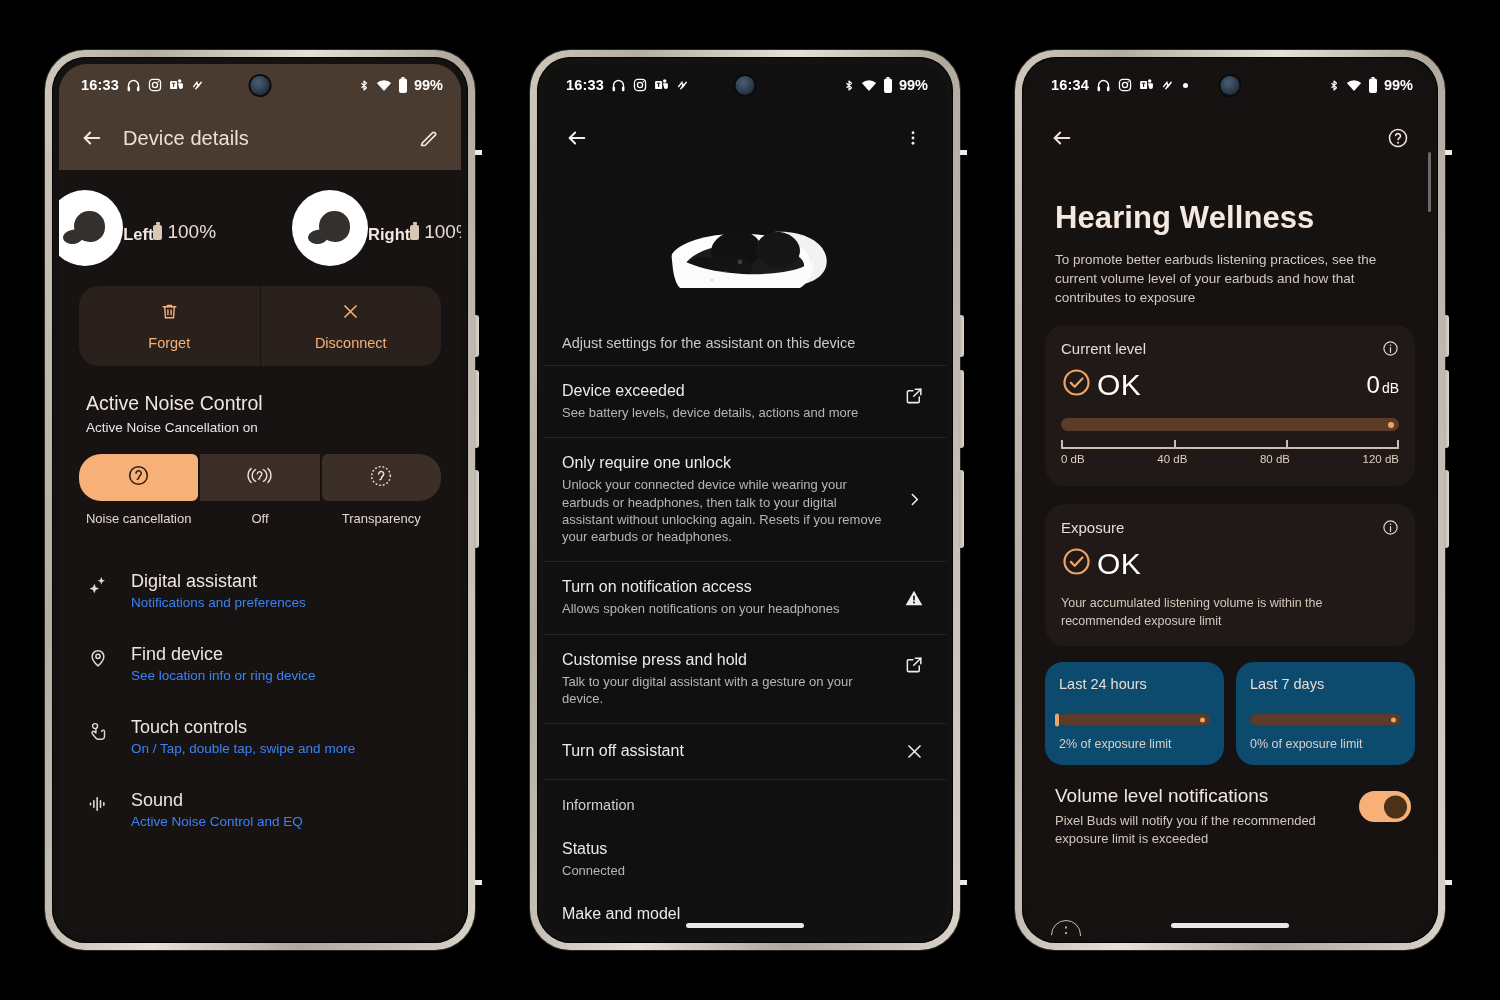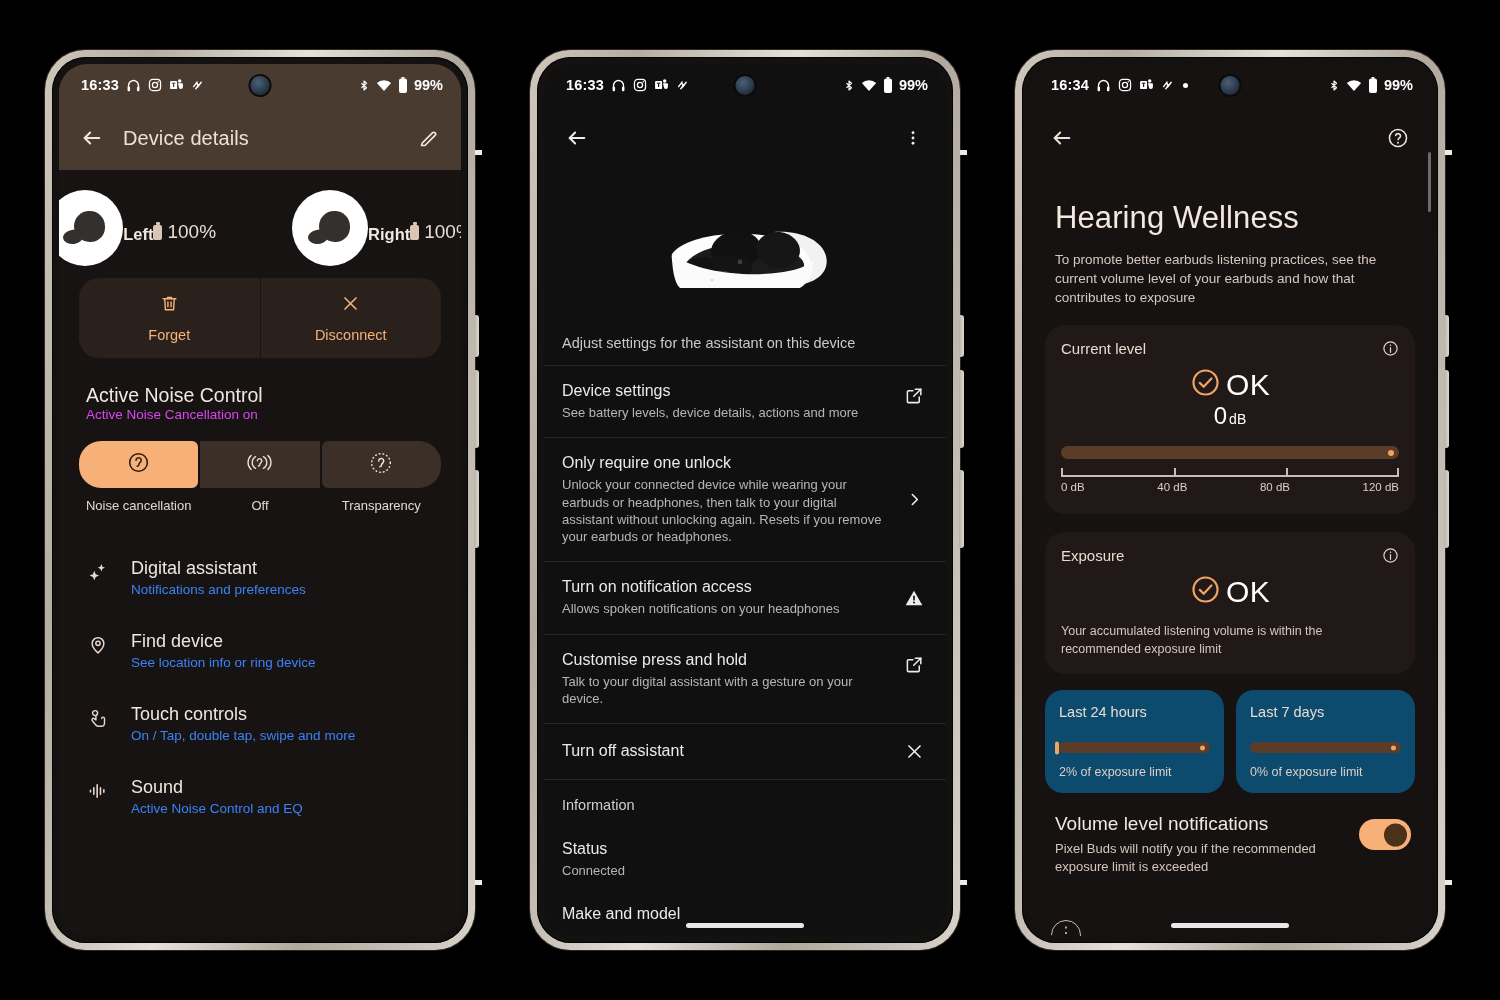--- a/index.html
+++ b/index.html
@@ -114,38 +114,38 @@
     content:""; position:absolute; left:0; bottom:1px;
     width: 20px; height: 14px; border-radius: 50% 40% 50% 60%;
     background: #33302e; transform: rotate(-12deg);
   }
   .bud-label { margin-top: 13px; font-size: 16.5px; font-weight: bold; color: #f1e7e0; }
   .bud-batt { margin-top: 8px; font-size: 19px; color: #e9dcd3; display:flex; align-items:center; gap:5px; }
   .batt-ic { width: 9px; height: 15px; border-radius: 2px; background: #d9c6b5; position: relative; }
   .batt-ic::before { content:""; position:absolute; top:-3px; left:2.5px; width:4px; height:3px; background:#d9c6b5; border-radius:1px; }
 
   .action-row {
-    margin: 12px 20px 0;
+    margin: 20px 20px 0;
     display: flex;
     background: #2b211c;
     border-radius: 20px;
     overflow: hidden;
   }
   .action-btn {
     flex: 1;
     padding: 16px 0 15px;
     display: flex; flex-direction: column; align-items: center; gap: 11px;
     color: #f6b179;
     font-size: 14.5px;
   }
   .action-btn + .action-btn { border-left: 1px solid #171312; }
 
   .sec-head { padding: 26px 27px 0; }
   .sec-title { font-size: 19.5px; color: #f2e7e0; font-weight: normal; }
-  .sec-sub { font-size: 13.5px; color: #d946ef; }
+  .sec-sub { font-size: 13.5px; color: #e5e5e5; margin-top: 5px; }
 
   .anc-seg {
     margin: 19px 20px 0;
     display: flex; gap: 2px;
   }
   .anc-cell { flex: 1; display: flex; flex-direction: column; align-items: center; }
   .anc-pill {
     width: 100%; height: 47px;
     background: #3b2f27;
     display: flex; align-items: center; justify-content: center;
@@ -179,32 +179,32 @@
   .row2 .rtrail { flex: 0 0 28px; display:flex; align-items:center; justify-content:center; padding-top: 4px; }
   .row2.centered .rtrail { align-self: center; padding-top: 0; }
 
   .home-ind {
     position: absolute; bottom: 8px; left: 50%; transform: translateX(-50%);
     width: 118px; height: 5px; border-radius: 3px; background: #e8e8e8;
   }
 
   
   #screen3 { background: #151211; color: #efe3db; }
-  .hw-title { font-size: 31px; color: #f6e8df; padding: 30px 26px 0; font-weight: normal; letter-spacing: .1px; }
+  .hw-title { font-size: 31px; color: #f6e8df; padding: 30px 26px 0; font-weight: bold; letter-spacing: .1px; }
   .hw-desc { font-size: 13.5px; color: #d6c8bf; padding: 14px 30px 0 26px; line-height: 1.42; }
 
   .card {
     margin: 18px 16px 0;
     background: #201917;
     border-radius: 20px;
     padding: 15px 16px 16px;
   }
   .card-head { display: flex; justify-content: space-between; }
   .card-head .ch-title { font-size: 15px; color: #e8dbd2; }
-  .ok-row { display: flex; align-items: center; justify-content: space-between; margin-top: 6px; flex-direction: column; }
+  .ok-row { display: flex; align-items: center; justify-content: space-between; margin-top: 6px; }
   .ok-left { display: flex; align-items: center; gap: 5px; }
   .ok-text { font-size: 30px; color: #fff; letter-spacing: .3px; }
   .db-val { font-size: 24px; color: #fff; }
   .db-unit { font-size: 14px; color: #fff; margin-left: 2px; }
 
   .bar-track {
     margin-top: 16px;
     height: 13px; border-radius: 7px;
     background: #5a3c28;
     position: relative;
@@ -605,21 +605,21 @@
             <circle cx="90" cy="70" r="2.4" fill="#3d3d3d"></circle>
             <path d="M22 62 C22 76 24 90 30 96 L150 96 C160 90 164 80 163 68 C150 86 60 90 22 62Z" fill="#fbfbfb"></path>
             <circle cx="62" cy="88" r="1.6" fill="#dcdcdc"></circle>
           </svg>
         </div>
         <div class="hero-caption">Adjust settings for the assistant on this device</div>
 
         <div class="divider"></div>
         <div class="row2">
           <div class="rtxt">
-            <div class="rtitle">Device settings</div>
+            <div class="rtitle">Device exceeded</div>
             <div class="rsub">See battery levels, device details, actions and more</div>
           </div>
           <div class="rtrail">
             <svg width="19" height="19" viewBox="0 0 24 24" fill="none" stroke="#ededed" stroke-width="1.9" stroke-linecap="round" stroke-linejoin="round">
                 <path d="M13 4h7v7"></path>
                 <path d="M20 4 11 13"></path>
                 <path d="M18 14v5.5a1.5 1.5 0 0 1-1.5 1.5h-12A1.5 1.5 0 0 1 3 19.5v-12A1.5 1.5 0 0 1 4.5 6H10"></path>
               </svg>
           </div>
         </div>

